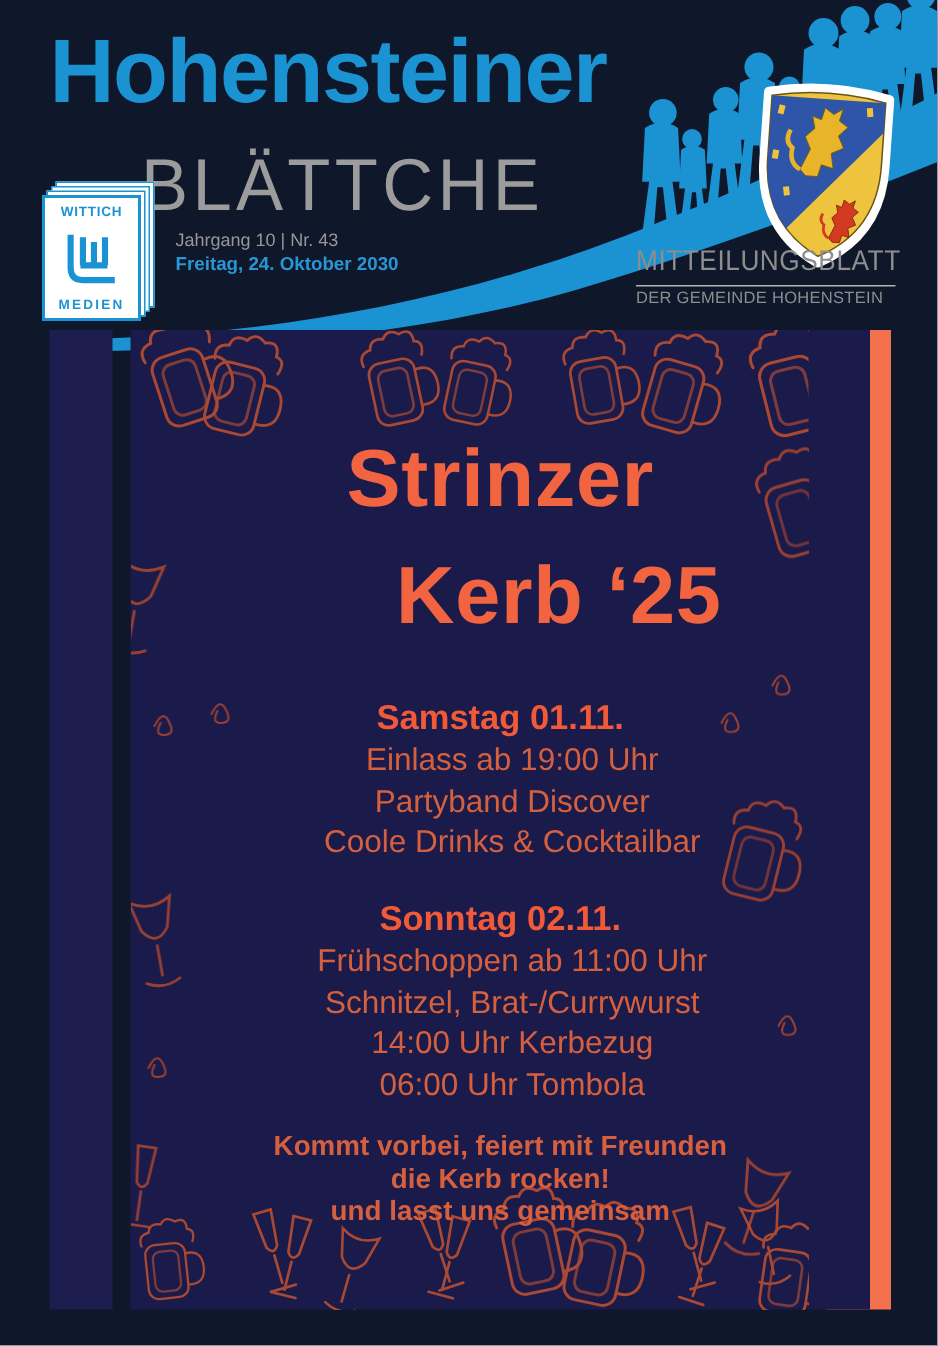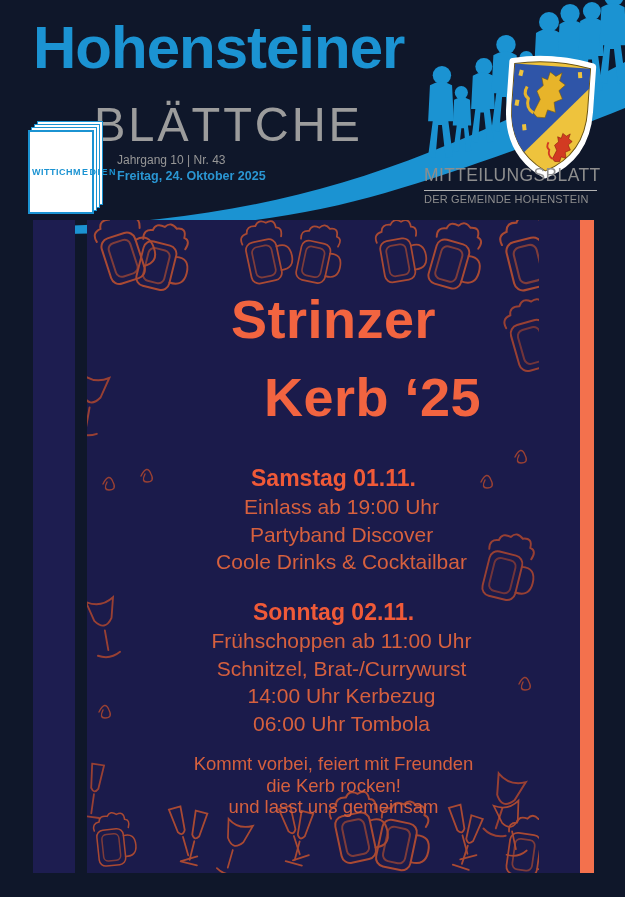--- a/index.html
+++ b/index.html
@@ -14,21 +14,21 @@
   .m-subtitle{position:absolute;left:94px;top:100px;font-size:49px;font-weight:400;
               color:#9c9c9c;letter-spacing:3px;line-height:1;transform:scaleX(.96);transform-origin:left;}
   .issue-l1{position:absolute;left:117px;top:153px;font-size:12px;color:#979797;}
   .issue-l2{position:absolute;left:117px;top:169px;font-size:12.5px;font-weight:700;color:#2a96d3;}
 
   
   .logo-wrap{position:absolute;left:28px;top:130px;width:66px;height:84px;}
   .page-layer{position:absolute;left:0;top:0;right:0;bottom:0;background:#fff;border:1.5px solid #1b93d2;}
   .pl1{transform:translate(9px,-9px);} .pl2{transform:translate(6px,-6px);} .pl3{transform:translate(3px,-3px);}
   .logo-card{position:absolute;left:0;top:0;right:0;bottom:0;background:#fff;border:2px solid #1b93d2;
-             display:flex;flex-direction:row;align-items:center;justify-content:space-between;
+             display:flex;flex-direction:column;align-items:center;justify-content:space-between;
              padding:4px 2px;box-sizing:border-box;}
   .logo-top{font-size:9px;font-weight:700;color:#1b93d2;letter-spacing:.5px;}
   .logo-bottom{font-size:9px;font-weight:700;color:#1b93d2;letter-spacing:1.5px;}
 
   
   .coa{position:absolute;left:503px;top:56px;width:92px;height:124px;transform:rotate(4deg);}
 
   
   .org{position:absolute;left:424px;top:164px;width:176px;}
   .org-l1{font-size:19px;color:#8e8e8e;letter-spacing:.4px;white-space:nowrap;
@@ -42,21 +42,21 @@
   .poster{position:absolute;left:87px;top:220px;width:452px;height:653px;background:#1b1b4b;overflow:hidden;padding-left:41px;}
   .art-svg{position:absolute;left:0;top:0;width:452px;height:653px;}
 
   .p-title{position:absolute;left:0;width:100%;text-align:center;font-weight:700;
            font-size:54px;color:#f26440;letter-spacing:.5px;line-height:1;}
   .pt1{top:72px;} .pt2{top:150px;margin-left:39px;}
   .sec{position:absolute;left:0;width:100%;text-align:center;}
   .sec1{top:243px;} .sec2{top:377px;}
   .sec-heading{font-size:23px;font-weight:700;color:#f05a38;line-height:30px;text-align:center;}
   .sec-line{font-size:21px;color:#d6603e;line-height:27.5px;margin-left:16px;}
-  .closing{position:absolute;left:0;top:533px;width:100%;text-align:center;}
+  .closing{position:absolute;left:0;top:533px;width:100%;text-align:center;font-weight:bold;}
   .closing-line{font-size:18.5px;color:#d6603e;line-height:21.5px;}
 </style>
 </head>
 <body>
 
 <div class="page">
 
   <div class="masthead">
 
     <svg class="wave-svg" viewBox="0 0 625 235">
@@ -94,21 +94,21 @@
           <g stroke="#1b93d2" stroke-width="5" fill="none">
             <path d="M5,3 V30 Q5,40 15,40 H41"></path>
             <path d="M15,5 V28 M24,9 V28 M33,5 V28 M13,28 H35"></path>
           </g>
         </svg>
         <div class="logo-bottom">MEDIEN</div>
       </div>
     </div>
 
     <div class="issue-l1">Jahrgang 10 | Nr. 43</div>
-    <div class="issue-l2">Freitag, 24. Oktober 2025</div>
+    <div class="issue-l2">Freitag, 24. Oktober 2030</div>
 
     <div class="coa">
       <svg width="92" height="124" viewBox="0 0 92 124">
         <defs>
           <clipPath id="shieldClip">
             <path d="M8,10 Q46,2 84,10 L84,52 Q84,96 46,115 Q8,96 8,52 Z"></path>
           </clipPath>
         </defs>
         <path d="M6,8 Q46,-1 86,8 L86,53 Q86,99 46,119 Q6,99 6,53 Z" fill="#ffffff" stroke="#ffffff" stroke-width="7" stroke-linejoin="round"></path>
         <path d="M8,10 Q46,2 84,10 L84,52 Q84,96 46,115 Q8,96 8,52 Z" fill="#eec33d" stroke="#6b5412" stroke-width="1"></path>

